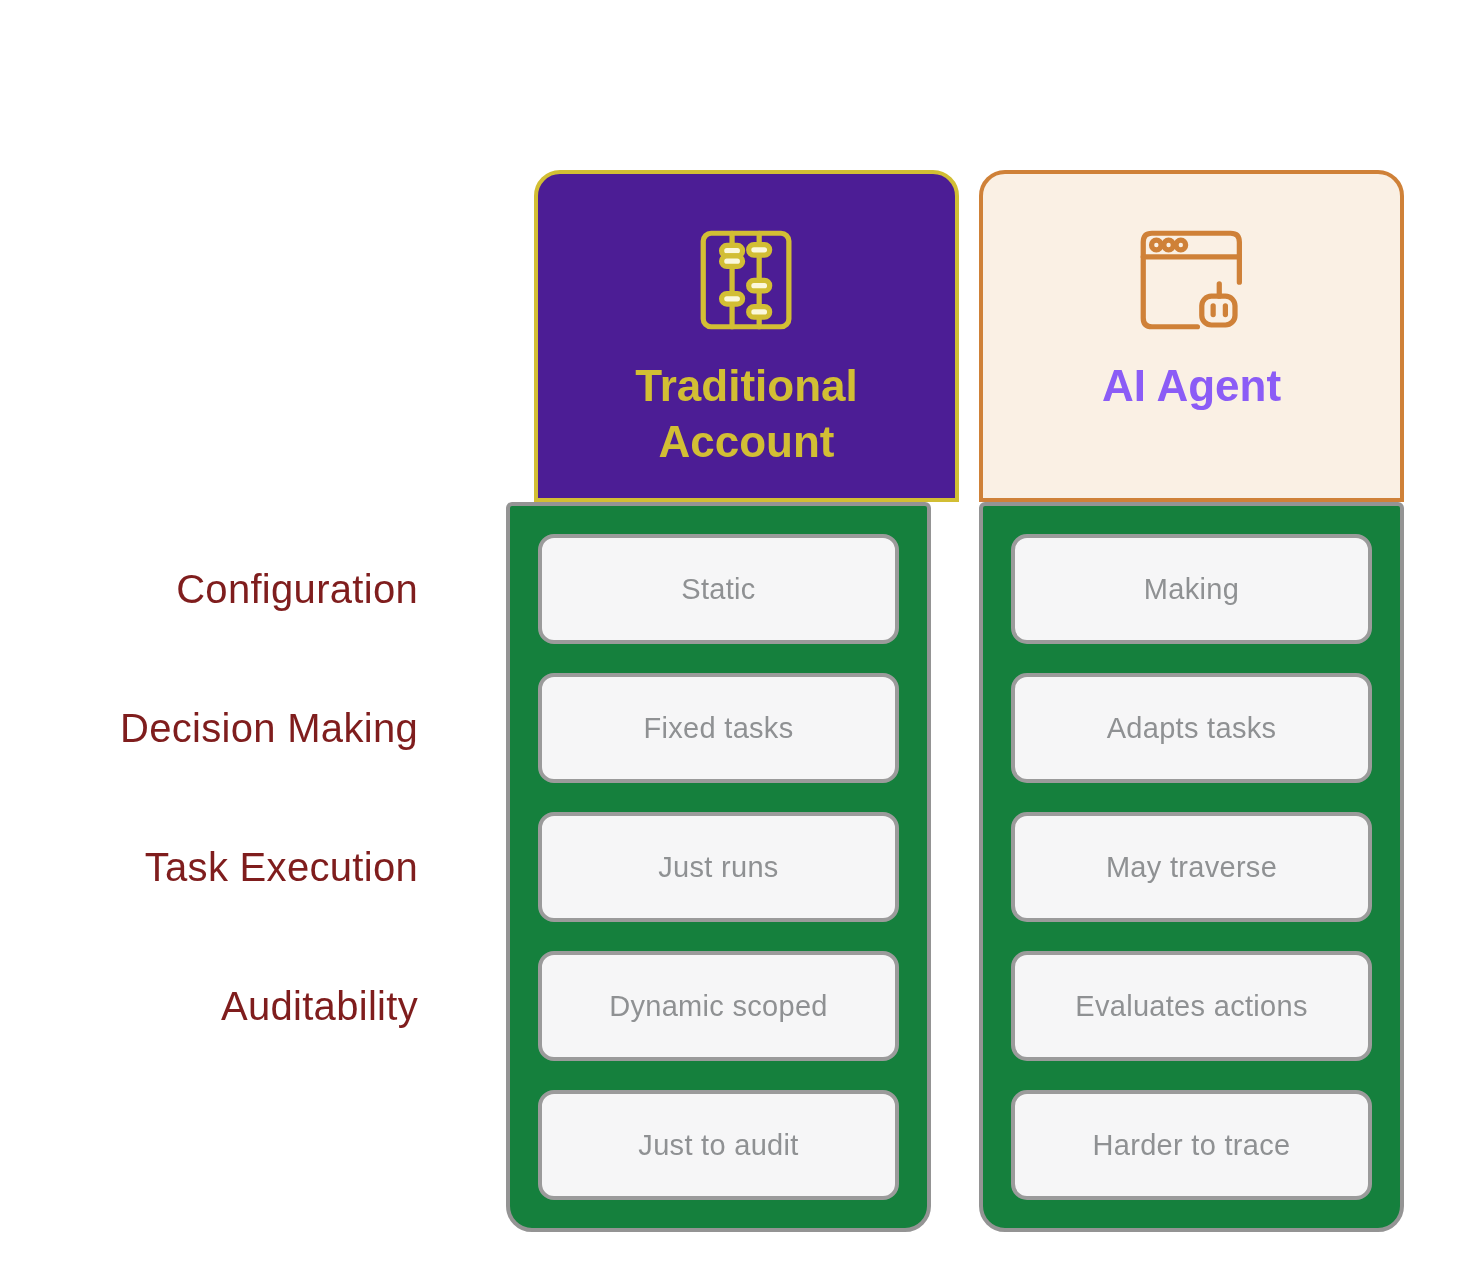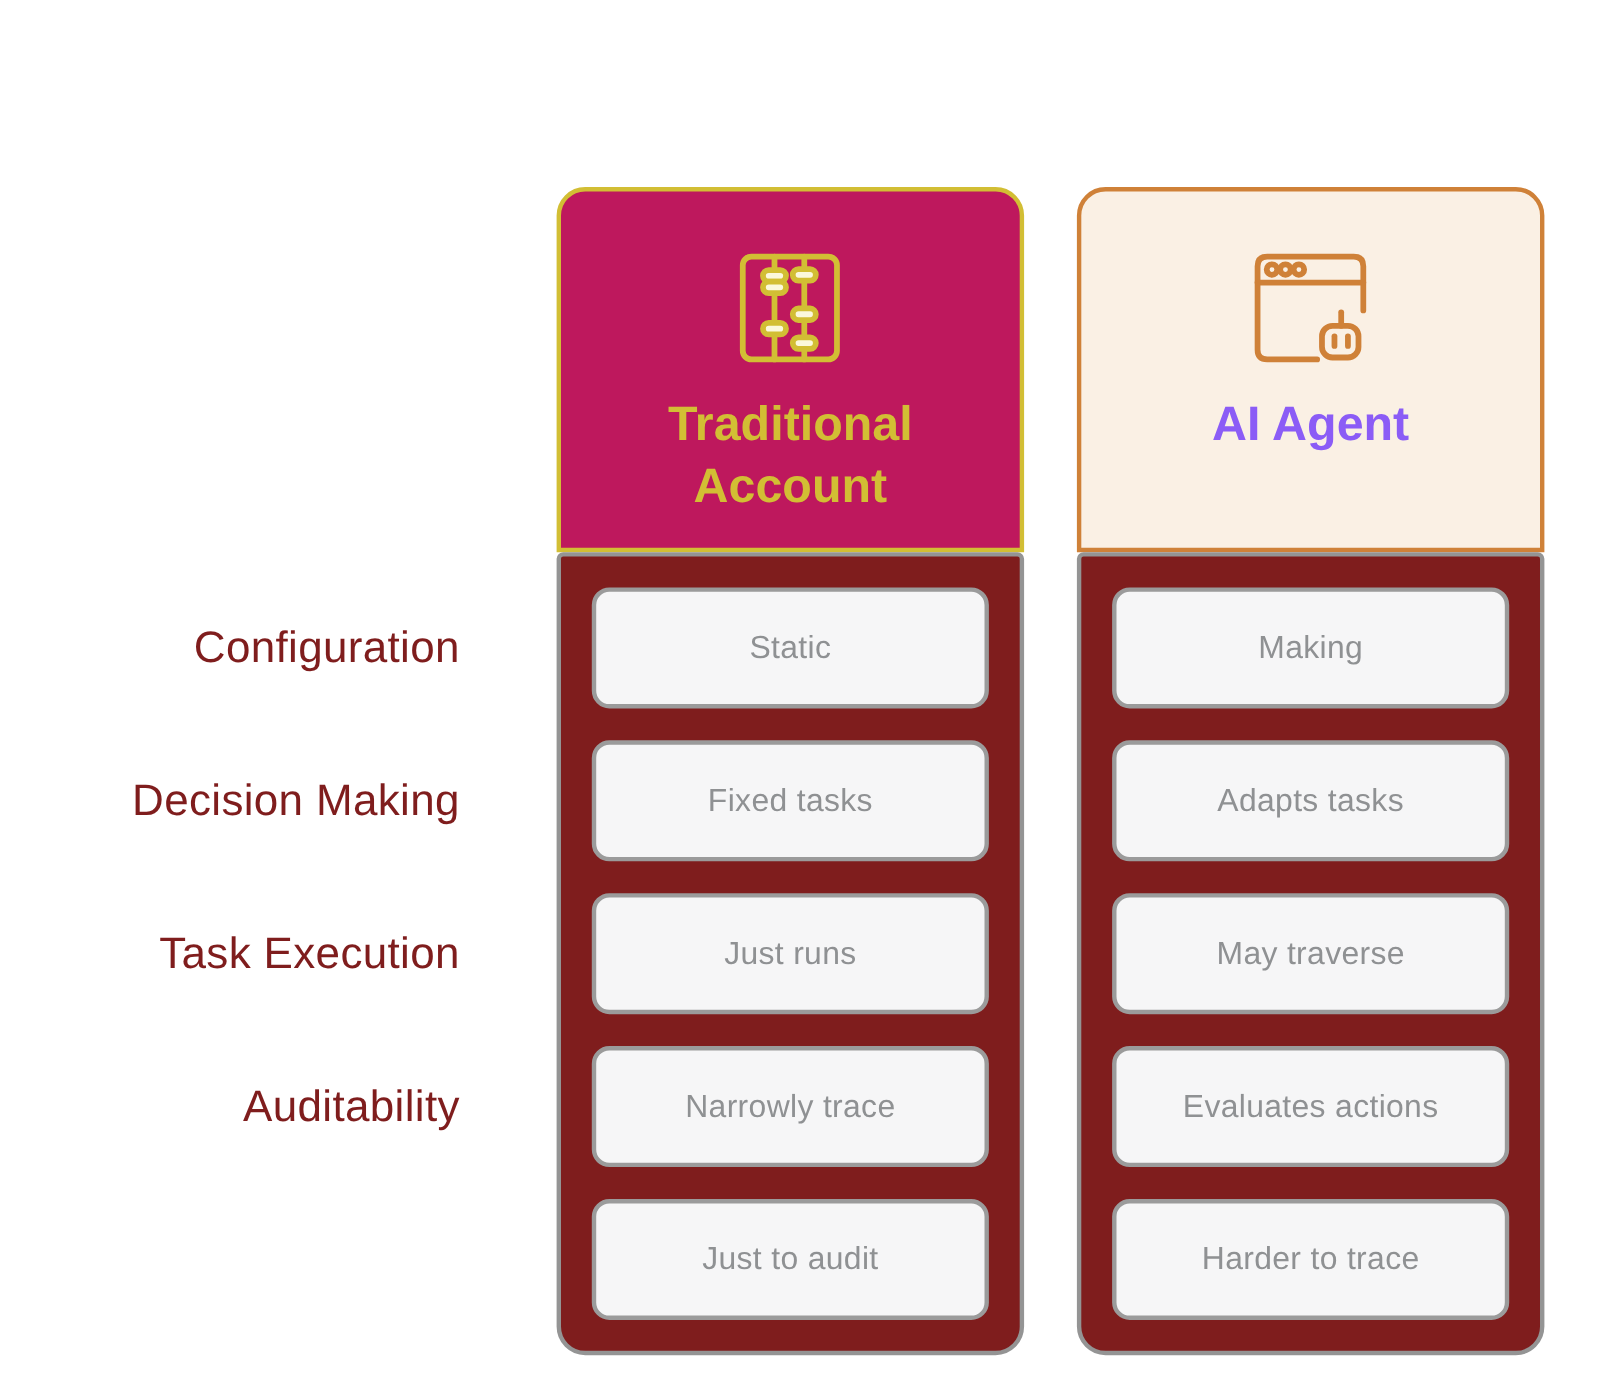--- a/index.html
+++ b/index.html
@@ -44,36 +44,36 @@
     box-sizing: border-box;
     width: 425px;
     height: 332px;
     border: 4px solid;
     border-radius: 26px 26px 0 0;
     display: flex;
     flex-direction: column;
     align-items: center;
     padding-top: 54px;
   }
-  .col-header.yellow { background: #be185d; border-color: #d2be34; color: #d2be34; }
+  .col-header.yellow { background: #4c1d95; border-color: #d2be34; color: #d2be34; margin-left: 28px; }
   .col-header.orange { background: #faf0e4; border-color: #cf8138; color: #8b5cf6; }
   .col-icon { height: 104px; margin-bottom: 26px; flex: 0 0 auto; }
   .col-title {
     font-size: 44px;
     font-weight: bold;
     line-height: 56px;
     text-align: center;
     max-width: 320px;
   }
   .col-body {
     box-sizing: border-box;
     width: 425px;
     border: 4px solid #949494;
     border-radius: 6px 6px 26px 26px;
-    background: #7f1d1d;
+    background: #15803d;
     padding: 28px;
     display: flex;
     flex-direction: column;
     gap: 29px;
   }
   .cell {
     box-sizing: border-box;
     height: 110px;
     border: 4px solid #9b9b9b;
     border-radius: 16px;
@@ -117,21 +117,21 @@
             <rect x="58" y="60" width="24" height="12" rx="6" fill="#fbf8dc"></rect>
             <rect x="58" y="90" width="24" height="12" rx="6" fill="#fbf8dc"></rect>
           </g>
         </svg>
         <div class="col-title">Traditional Account</div>
       </div>
       <div class="col-body">
         <div class="cell">Static</div>
         <div class="cell">Fixed tasks</div>
         <div class="cell">Just runs</div>
-        <div class="cell">Narrowly trace</div>
+        <div class="cell">Dynamic scoped</div>
         <div class="cell">Just to audit</div>
       </div>
     </div>
 
     <div class="column">
       <div class="col-header orange">
         <svg class="col-icon" viewBox="0 0 122 119">
           <g fill="none" stroke-width="6" stroke-linecap="round" stroke-linejoin="round" stroke="#cf8138">
             <path d="M68,113 L16,113 Q6,113 6,103 L6,16 Q6,6 16,6 L106,6 Q116,6 116,16 L116,62"></path>
             <line x1="6" y1="33" x2="116" y2="33"></line>

